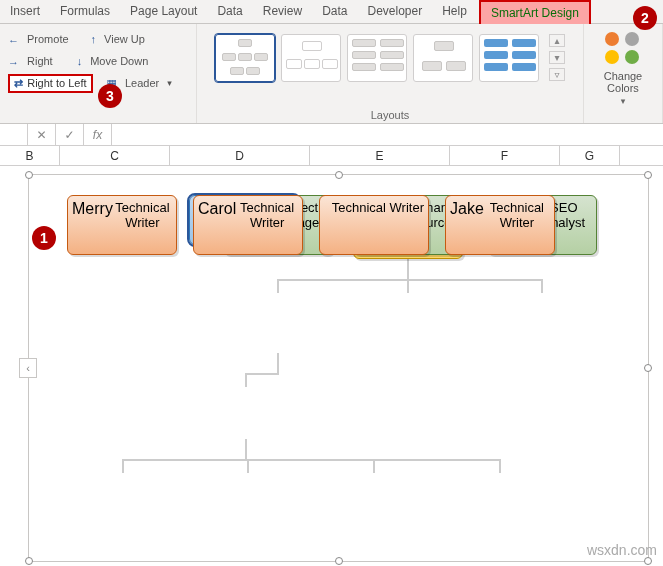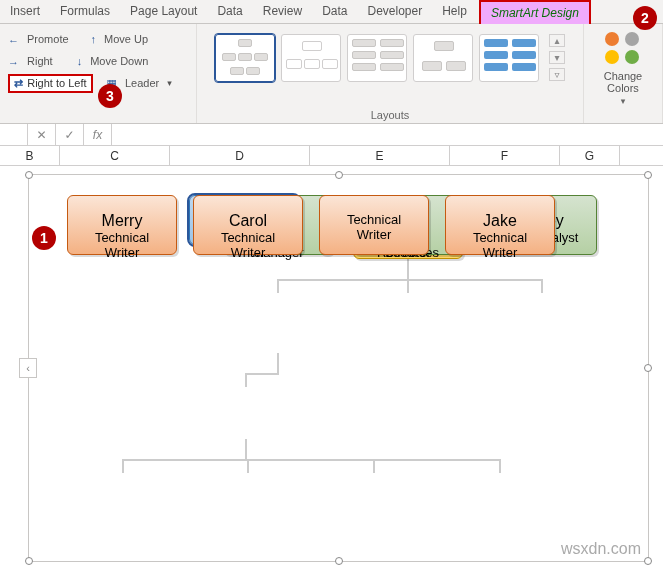--- a/index.html
+++ b/index.html
@@ -1,19 +1,19 @@
 <!DOCTYPE html>
 <html><head>
 <meta charset="utf-8">
 <style>
 * { box-sizing: border-box; margin:0; padding:0; font-family: "Segoe UI", Tahoma, sans-serif; }
 body { width:663px; height:566px; background:#fff; position:relative; overflow:hidden;}
 .tabs { display:flex; background:#f3f2f1; border-bottom:1px solid #c8c6c4; height:24px; font-size:12px; }
 .tab { padding:4px 10px; color:#555; cursor:pointer; }
-.tab.smart { border:2px solid #c00; background:#f0abfc; color:#0a6e0a; margin:0 2px; height:28px; line-height:14px;font-style:italic;}
+.tab.smart { border:2px solid #c00; background:#fca5a5; color:#0a6e0a; margin:0 2px; height:28px; line-height:14px;}
 .ribbon { display:flex; background:#f3f2f1; border-bottom:1px solid #c8c6c4; height:100px; font-size:11px; color:#555; position:relative;}
 .group { position:relative; padding:4px 8px 0 8px; border-right:1px solid #e1dfdd; display:flex; flex-direction:column;}
 .group-title { position:absolute; bottom:2px; left:0; right:0; text-align:center; font-size:11px; color:#666;}
 .cg-buttons .row{ display:flex; gap:8px; align-items:center; height:22px;}
 .cg-buttons .row span.icon{color:#2b579a;font-size:11px;}
 .rtl { border:2px solid #c00; padding:1px 4px; display:inline-flex; align-items:center; gap:4px; background:#fff; color:#333; }
 .rtl .icon{color:#2b579a;font-weight:bold;}
 .layouts { display:flex; gap:6px; padding:6px 10px 16px 10px; align-items:flex-start;}
 .layout-thumb{width:60px;height:48px;border:1px solid #d0cece;background:#fff;border-radius:3px;position:relative;overflow:hidden;}
 .layout-thumb.sel{border:1px solid #2b579a;outline:1px solid #2b579a;}
@@ -34,29 +34,29 @@
 .col.F{width:110px;}
 .col.G{width:60px;}
 .canvas{position:relative;padding:10px;}
 .sel-frame{position:absolute;left:28px;top:8px;right:14px;bottom:2px;border:1px solid #c8c6c4;}
 .handle{position:absolute;width:8px;height:8px;background:#fff;border:1px solid #888;border-radius:50%;}
 .h-tl{left:-4px;top:-4px}.h-tr{right:-4px;top:-4px}.h-bl{left:-4px;bottom:-4px}.h-br{right:-4px;bottom:-4px}
 .h-t{left:50%;top:-4px;margin-left:-4px}.h-b{left:50%;bottom:-4px;margin-left:-4px}.h-l{left:-4px;top:50%;margin-top:-4px}.h-r{right:-4px;top:50%;margin-top:-4px}
 .expand{position:absolute;left:-10px;top:50%;transform:translateY(-50%);width:18px;height:20px;border:1px solid #c8c6c4;background:#fff;line-height:18px;text-align:center;font-size:11px;color:#888;cursor:pointer;}
 .chart{position:absolute;left:38px;right:24px;top:20px;bottom:10px;}
 .line{position:absolute;background:#ccc;}
-.box{position:absolute;border-radius:6px;text-align:center;display:flex;flex-direction:column;justify-content:flex-start;box-shadow:2px 2px 0 rgba(0,0,0,0.15);font-size:13px;padding:16px;}
+.box{position:absolute;border-radius:6px;text-align:center;display:flex;flex-direction:row;justify-content:flex-end;box-shadow:2px 2px 0 rgba(0,0,0,0.15);font-size:13px;padding:4px;}
 .box .name{font-size:16px;}
 .box.sel-outline{outline:2px solid #2b579a;}
 .yellow{background:linear-gradient(#ffe699,#ffd966);border:1px solid #bf8f00;width:110px;height:64px;}
 .green{background:linear-gradient(#d5e3cf,#b5d0a4);border:1px solid #548235;width:110px;height:60px;}
 .blue{background:linear-gradient(#bdd7ee,#9cc3e6);border:1px solid #2e75b6;width:110px;height:50px;}
 .orange{background:linear-gradient(#fbe5d6,#f4b183);border:1px solid #c55a11;width:110px;height:60px;}
 .callout{position:absolute;width:24px;height:24px;background:#b30000;color:#fff;border-radius:50%;text-align:center;line-height:24px;font-size:14px;font-weight:bold;z-index:50;}
-.watermark{position:absolute;right:22px;bottom:6px;font-size:16px;color:#aaa;}
+.watermark{position:absolute;right:6px;bottom:6px;font-size:14px;color:#aaa;}
 </style>
 </head>
 <body>
 
 <div class="tabs">
  <div class="tab">Insert</div>
  <div class="tab">Formulas</div>
  <div class="tab">Page Layout</div>
  <div class="tab">Data</div>
  <div class="tab">Review</div>
@@ -66,21 +66,21 @@
  <div class="tab smart">SmartArt Design</div>
  <div class="callout" style="left:633px;top:6px">2</div>
 </div>
 
 <div class="ribbon">
  <div class="group cg-buttons" style="width:200px">
   <div class="row">
         <span class="icon">←</span>
         <span>Promote</span>
    <span style="margin-left:14px" class="icon">↑</span>
-        <span>Move Up</span>
+        <span>View Up</span>
       </div>
   <div class="row">
         <span class="icon">→</span>
         <span>Right</span>
    <span style="margin-left:16px" class="icon">↓</span>
         <span>Move Down</span>
       </div>
   <div class="row">
     <span class="rtl">
           <span class="icon">⇄</span>

